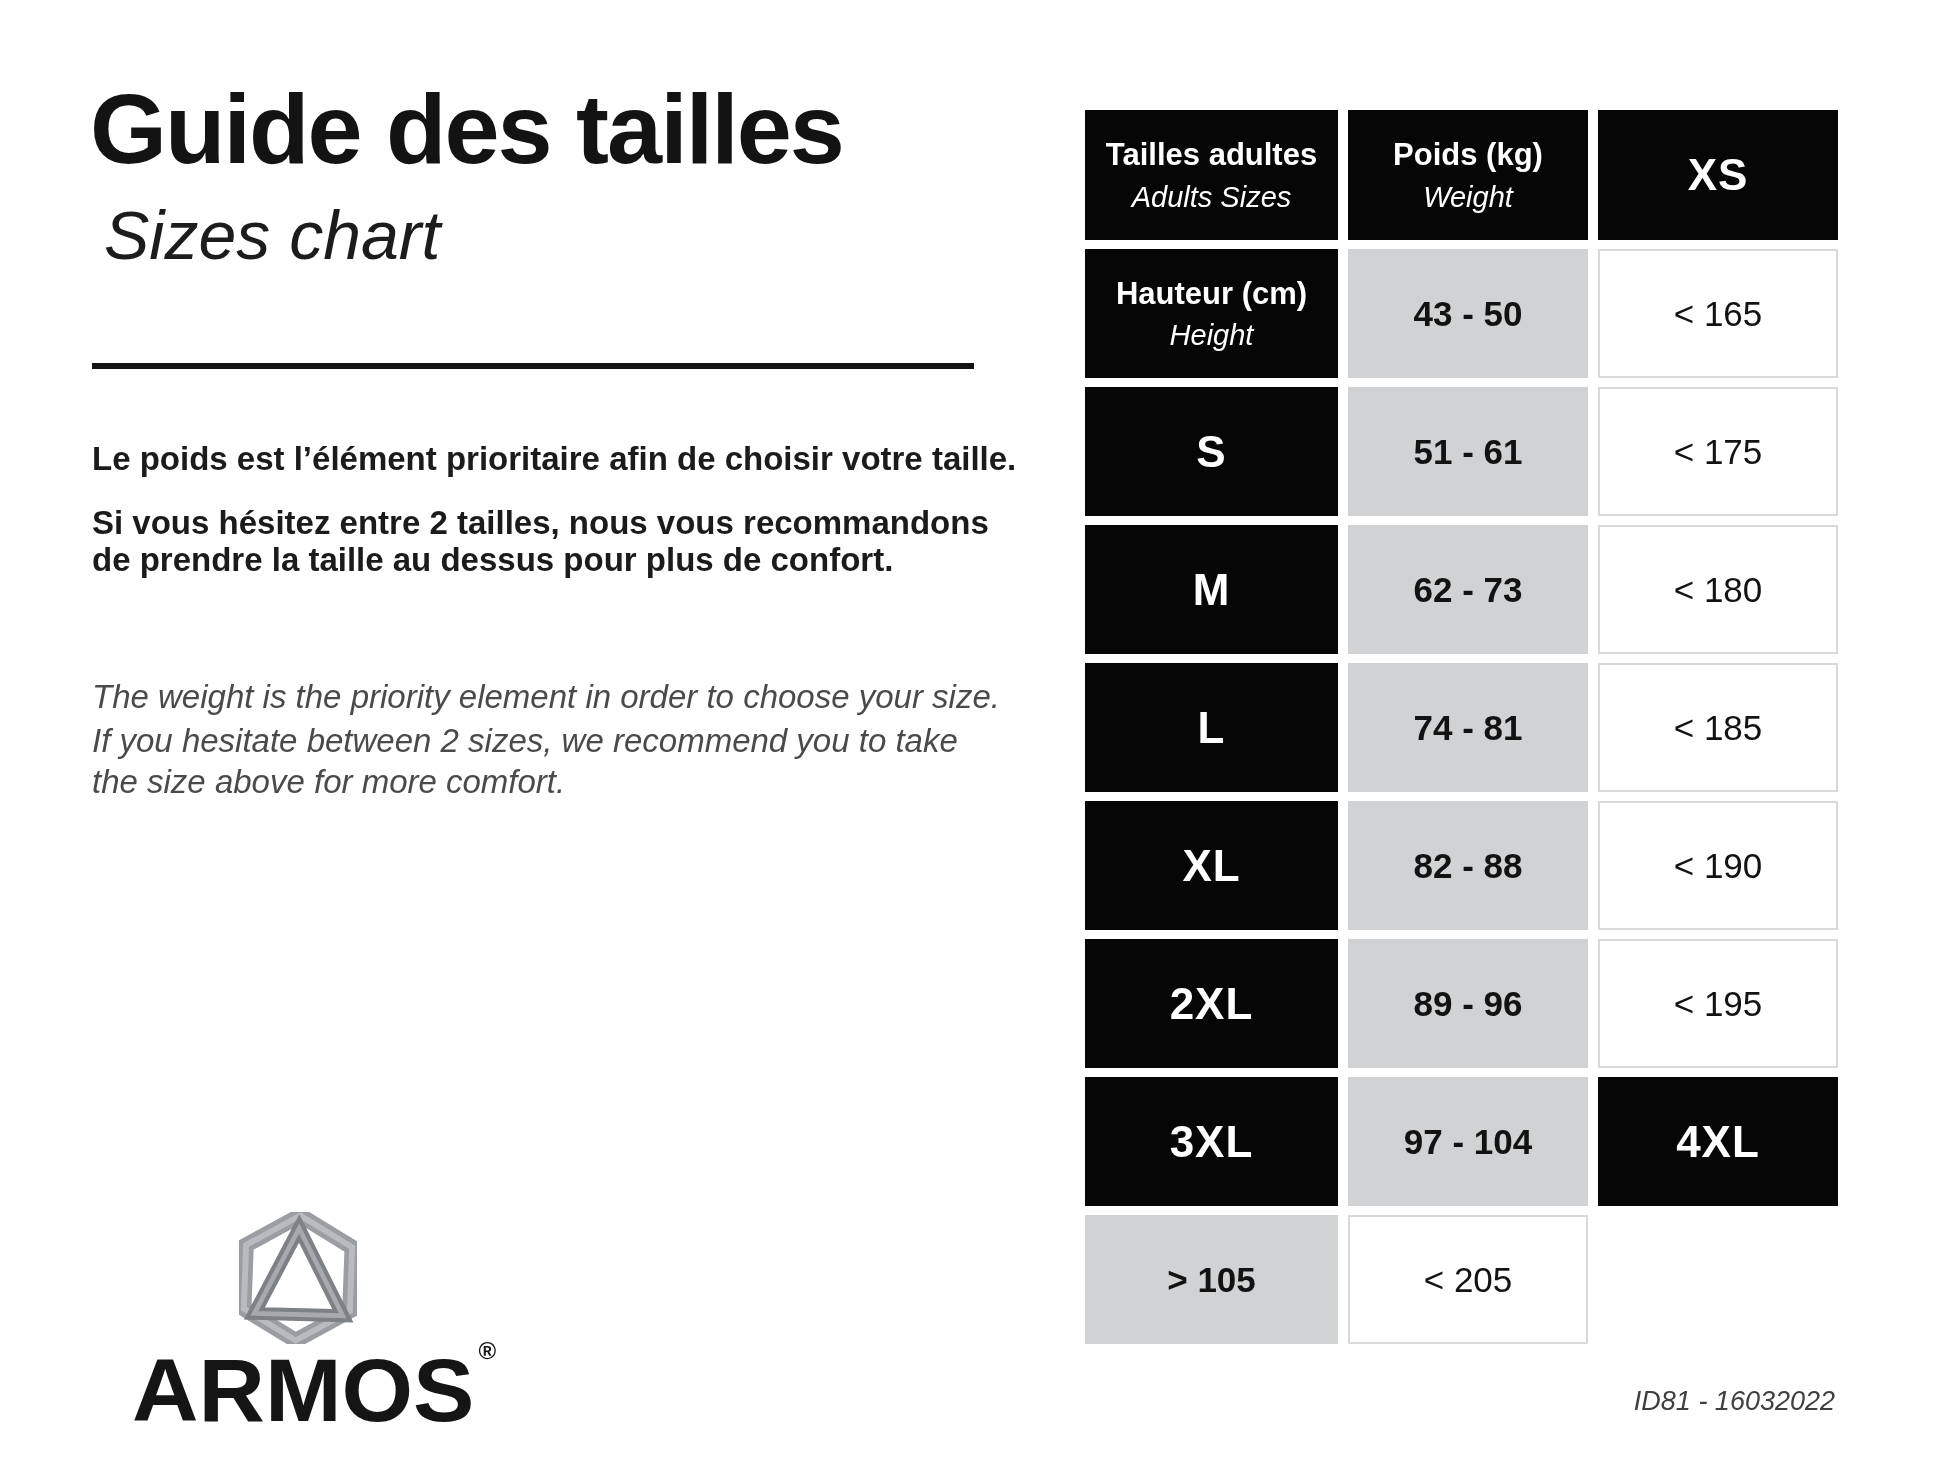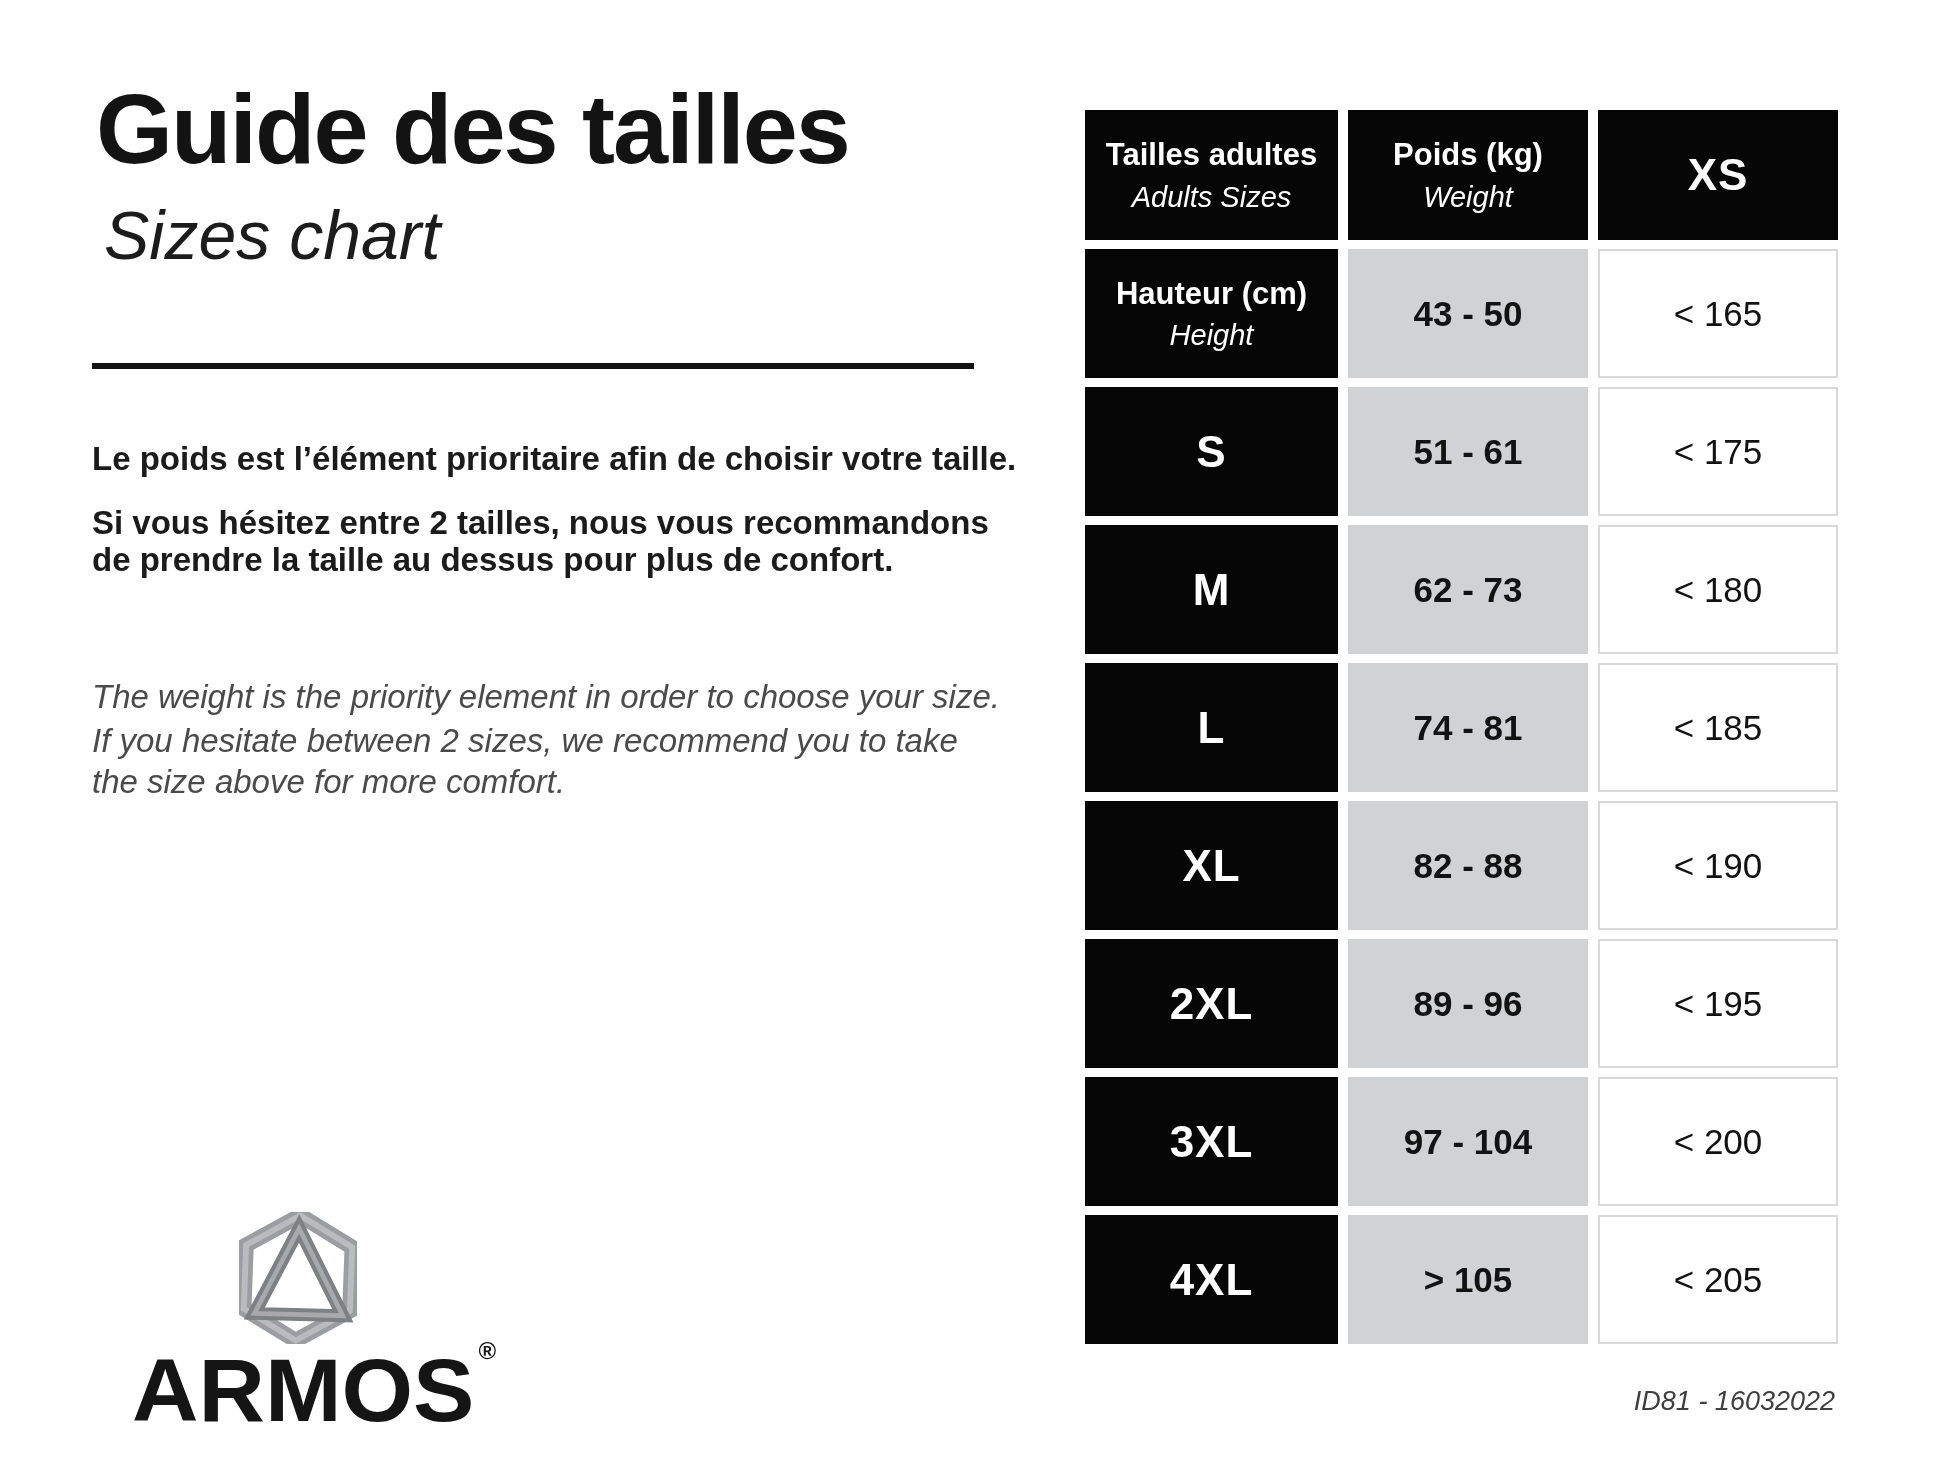--- a/index.html
+++ b/index.html
@@ -6,21 +6,21 @@
   .page{
     position:relative;
     width:1946px;height:1460px;
     background:#ffffff;
     font-family:"Liberation Sans", sans-serif;
     color:#111;
     overflow:hidden;
   }
   
   .title-fr{
-    position:absolute;left:96px;top:72px;
+    position:absolute;left:90px;top:72px;
     font-size:99px;font-weight:800;letter-spacing:-2px;
     line-height:1.15;color:#131313;margin:0;white-space:nowrap;
   }
   .title-en{
     position:absolute;left:92px;top:188px;
     font-size:68px;font-weight:300;font-style:italic;
     line-height:1.05;color:#1c1c1c;margin:12px;white-space:nowrap;
   }
   .title-rule{
     position:absolute;left:92px;top:363px;
@@ -127,21 +127,20 @@
       <div class="cell weight">74 - 81</div>
       <div class="cell height">&lt; 185</div>
       <div class="cell size">XL</div>
       <div class="cell weight">82 - 88</div>
       <div class="cell height">&lt; 190</div>
       <div class="cell size">2XL</div>
       <div class="cell weight">89 - 96</div>
       <div class="cell height">&lt; 195</div>
       <div class="cell size">3XL</div>
       <div class="cell weight">97 - 104</div>
-      <div class="cell height">&lt; 200</div>
       <div class="cell size">4XL</div>
       <div class="cell weight">&gt; 105</div>
       <div class="cell height">&lt; 205</div>
     </div>
 
   <div class="logo">
     <svg class="logo-icon" viewBox="0 0 100 112" xmlns="http://www.w3.org/2000/svg" aria-hidden="true">
 
       <polygon points="52,3 96,30 94,84 48,109 4,82 6,28" fill="none" stroke="#9a9da1" stroke-width="13"></polygon>
       <polygon points="52,3 96,30 94,84 48,109 4,82 6,28" fill="none" stroke="#b9bbbf" stroke-width="5"></polygon>

